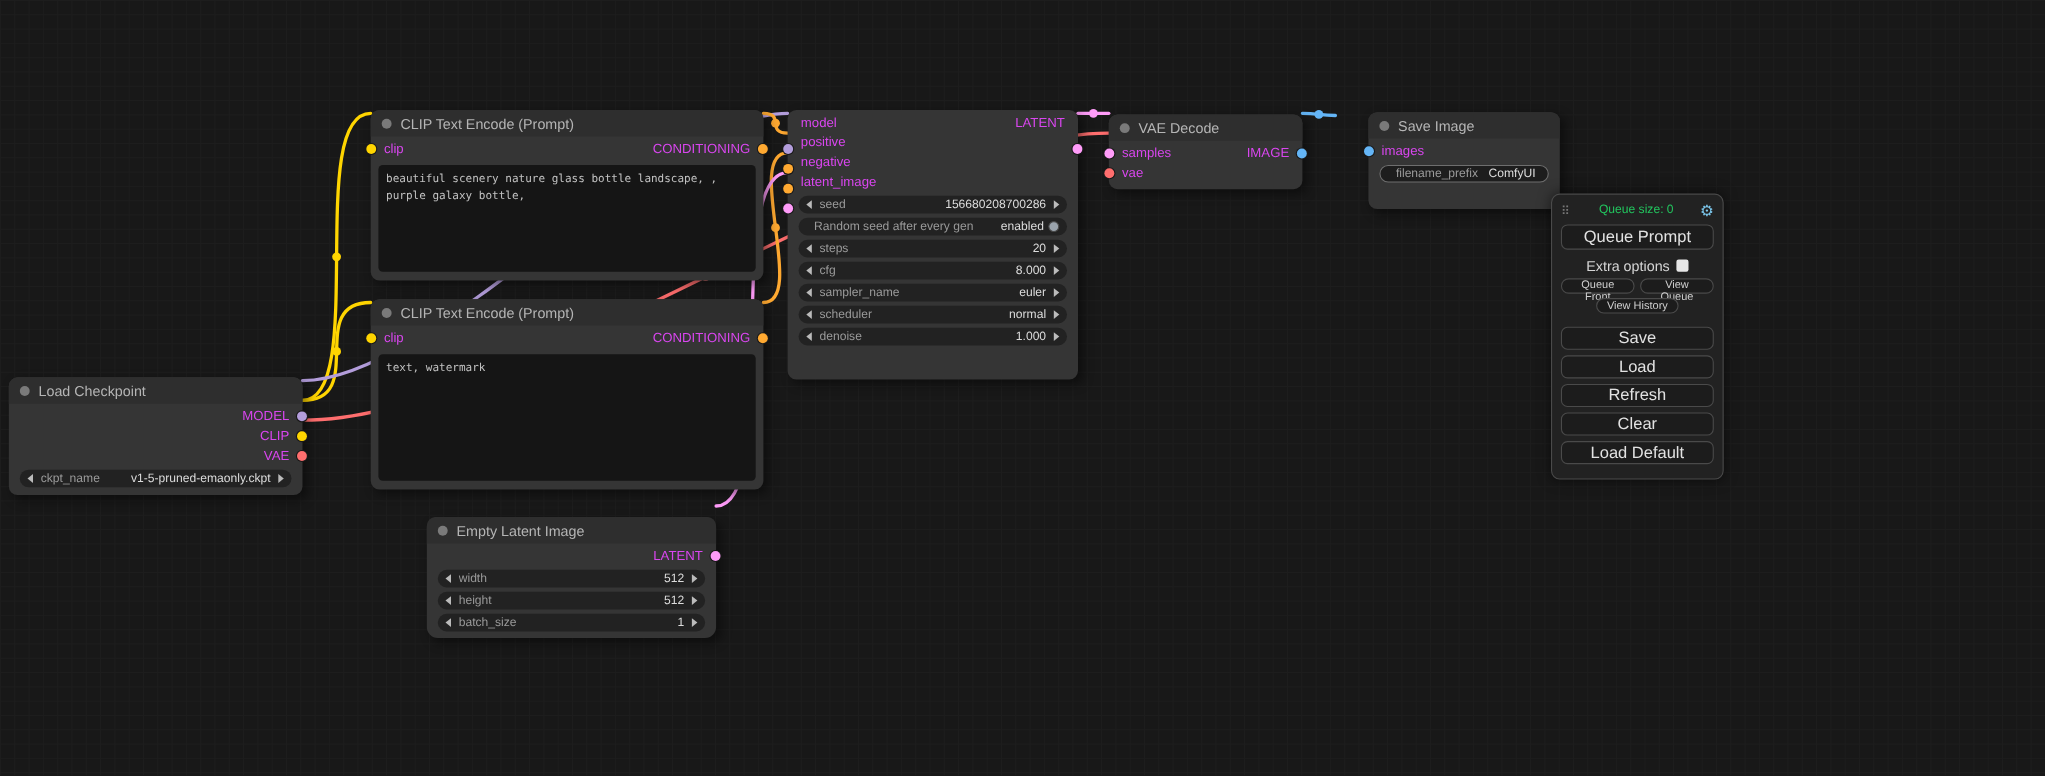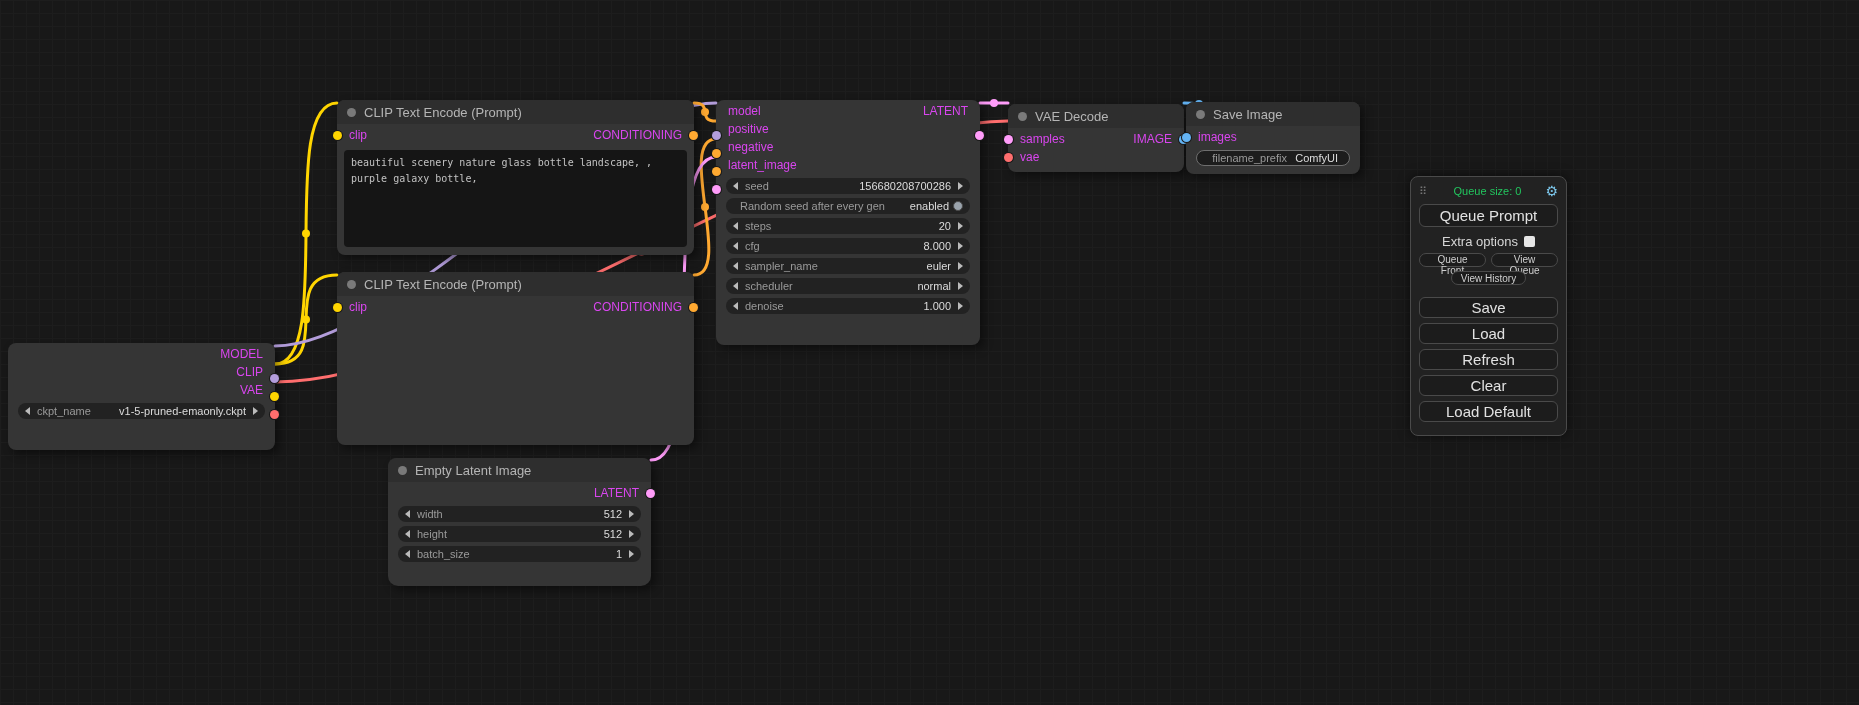--- a/index.html
+++ b/index.html
@@ -44,24 +44,24 @@
 
   .prompt-text{display:block;position:absolute;left:7px;right:7px;background:#151515;
         border:none;border-radius:4px;color:#c2c2c2;resize:none;outline:none;
         font-family:"DejaVu Sans Mono", monospace;font-size:10px;line-height:1.55;
         padding:5px 7px;box-sizing:border-box;}
 
   
   #node-load-checkpoint{left:8px;top:311px;width:267px;height:107px;}
   #node-clip-positive{left:337px;top:68px;width:357px;height:155px;}
   #node-clip-negative{left:337px;top:240px;width:357px;height:173px;}
-  #node-empty-latent{left:388px;top:426px;width:263px;height:128px;border-radius:10px;}
+  #node-empty-latent{left:388px;top:438px;width:263px;height:110px;border-radius:10px;}
   #node-ksampler{left:716px;top:68px;width:264px;height:245px;}
   #node-vae-decode{left:1008px;top:72px;width:176px;height:68px;}
-  #node-save-image{left:1186px;top:70px;width:174px;height:72px;text-align:center;}
+  #node-save-image{left:1244px;top:70px;width:174px;height:88px;}
   #node-clip-positive .prompt-text{top:50px;height:97px;}
   #node-clip-negative .prompt-text{top:50px;height:115px;}
 
   
   .queue-panel{position:absolute;left:1410px;top:176px;width:157px;box-sizing:border-box;
         background:#222;border:1px solid #4a4a4a;border-radius:8px;z-index:10;
         padding:5px 8px 8px;box-shadow:0 0 12px rgba(0,0,0,0.55);}
   .qp-header{display:flex;align-items:center;height:18px;margin-bottom:4px;}
   .qp-drag{color:#777;font-size:11px;width:14px;cursor:move;}
   .qp-size{flex:1;text-align:center;color:#22c55e;font-size:11px;}
@@ -100,20 +100,24 @@
     <circle cx="495.5" cy="224.5" r="4" fill="#B39DDB"></circle>
     <circle cx="641.5" cy="251.5" r="4" fill="#FF6E6E"></circle>
     <circle cx="705" cy="112" r="4" fill="#FFA931"></circle>
     <circle cx="705" cy="207" r="4" fill="#FFA931"></circle>
     <circle cx="683.5" cy="308.5" r="4" fill="#FF9CF9"></circle>
     <circle cx="994" cy="103" r="4" fill="#FF9CF9"></circle>
     <circle cx="1199" cy="104" r="4" fill="#64B5F6"></circle>
   </svg>
 
   <div class="node" id="node-load-checkpoint">
+    <div class="node-title">
+      <span class="node-dot"></span>
+      <span>Load Checkpoint</span>
+    </div>
     <div class="slots">
       <div class="slot-row out-only">
           <span>MODEL</span>
         </div>
       <div class="slot-row out-only">
           <span>CLIP</span>
         </div>
       <div class="slot-row out-only">
           <span>VAE</span>
         </div>
@@ -149,20 +153,21 @@
     <div class="node-title">
       <span class="node-dot"></span>
       <span>CLIP Text Encode (Prompt)</span>
     </div>
     <div class="slots">
       <div class="slot-row">
         <span>clip</span>
         <span>CONDITIONING</span>
       </div>
     </div>
+    <textarea class="prompt-text" spellcheck="false" style="">text, watermark</textarea>
     <div class="port in" style="top:30.5px;background:#FFD500"></div>
     <div class="port out" style="top:30.5px;background:#FFA931"></div>
   </div>
 
   <div class="node" id="node-empty-latent">
     <div class="node-title">
       <span class="node-dot"></span>
       <span>Empty Latent Image</span>
     </div>
     <div class="slots">

